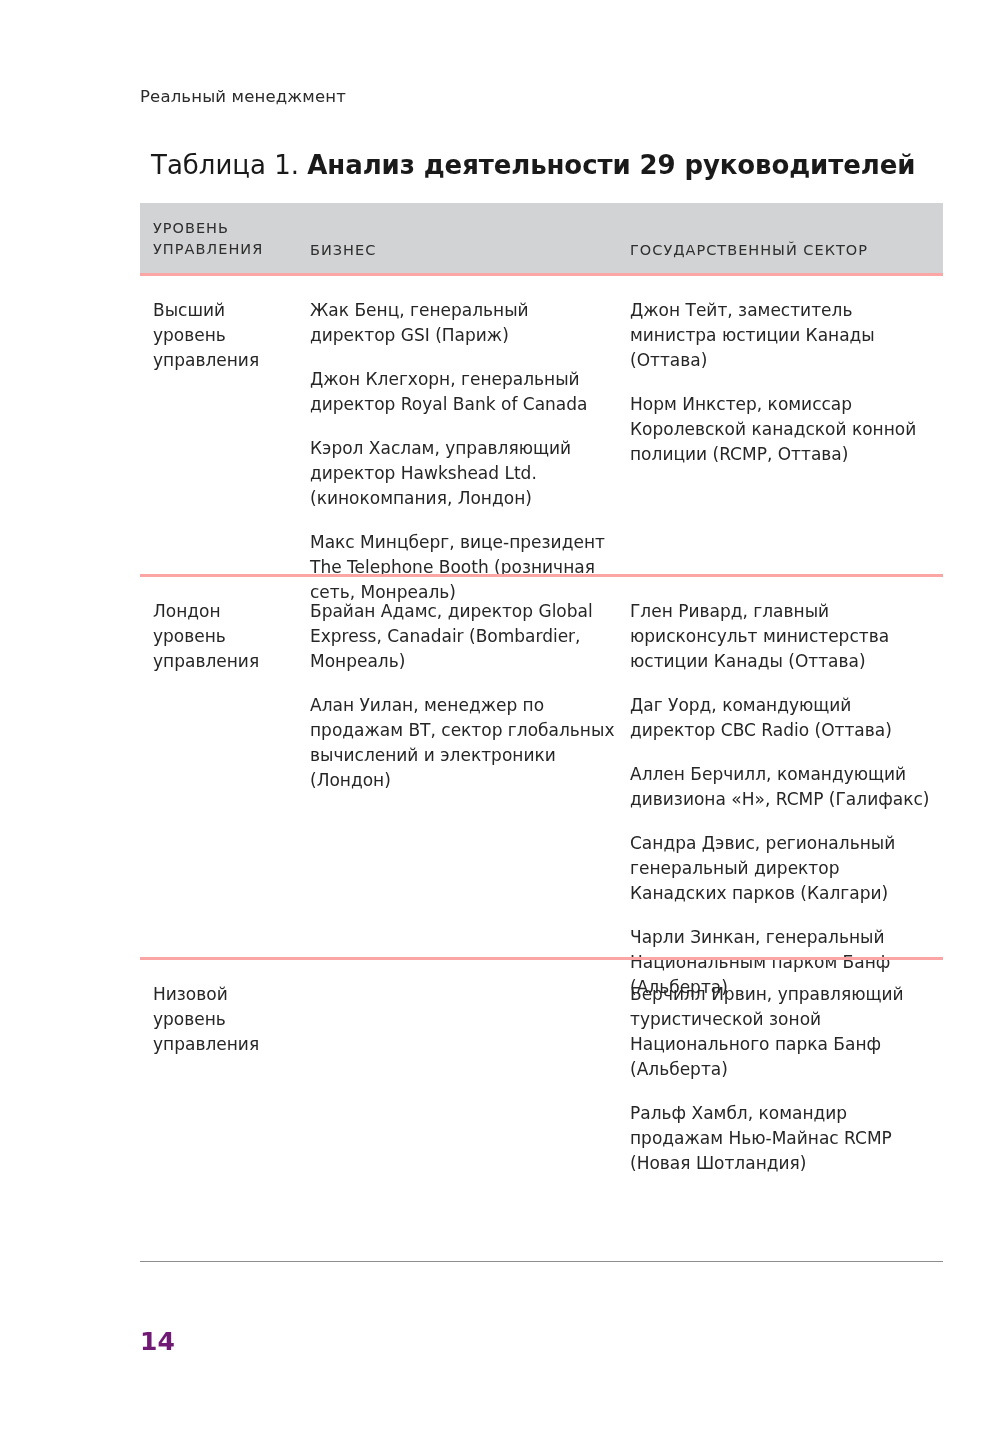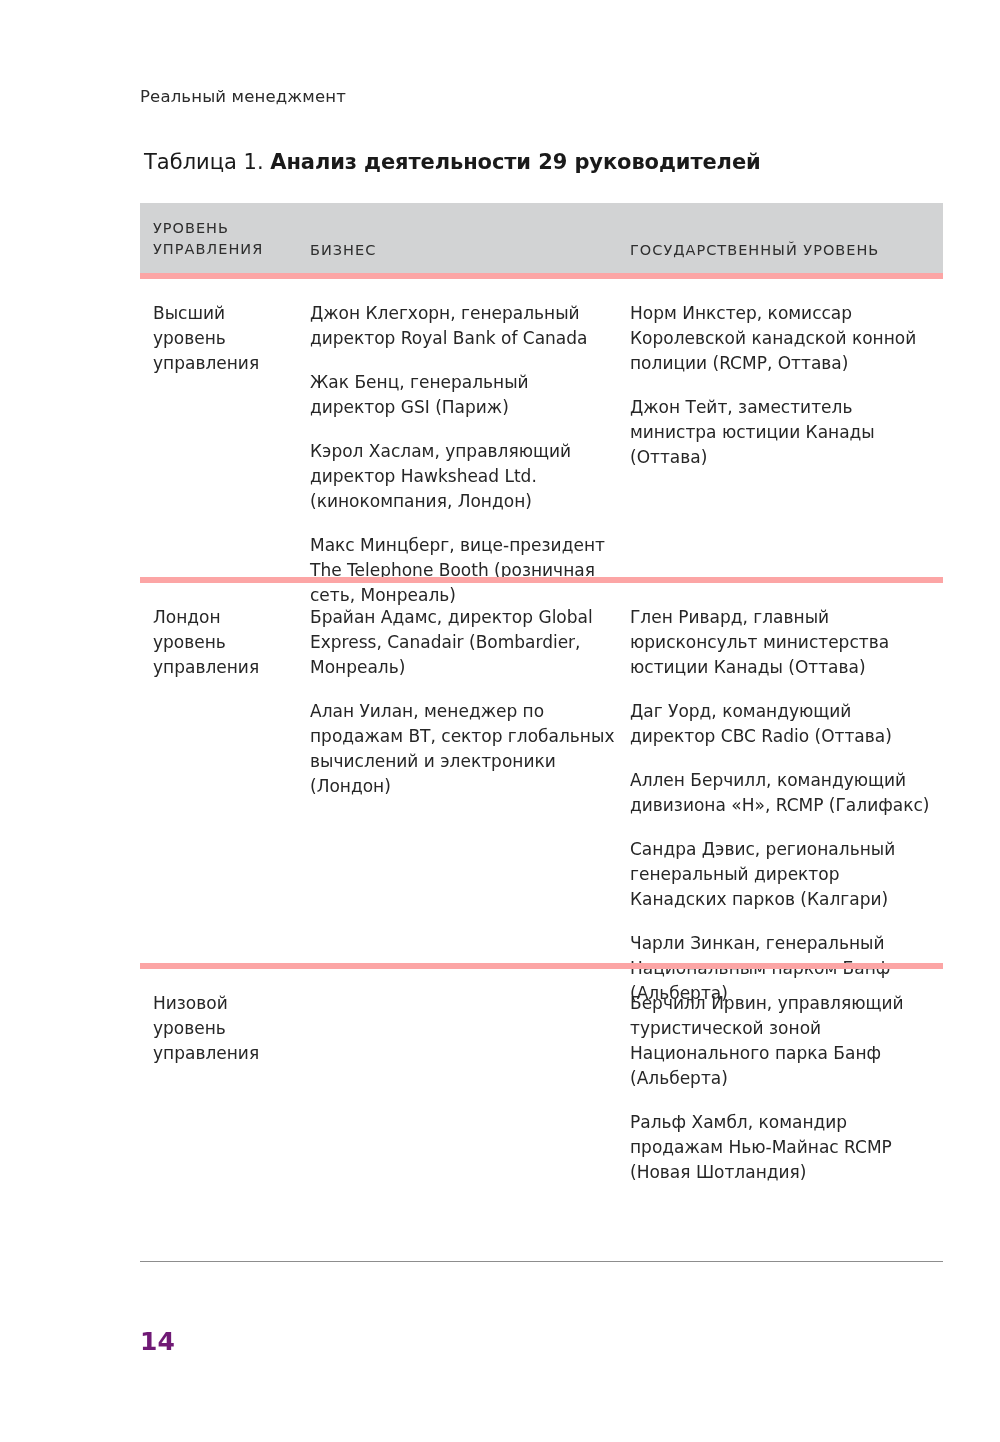--- a/index.html
+++ b/index.html
@@ -33,23 +33,23 @@
     top: 70px;
     font-size: 16.5px;
     letter-spacing: 0.15px;
     color: #2b2b2b;
     white-space: nowrap;
   }
 
   
   .table-caption {
     position: absolute;
-    left: 144px;
+    left: 151px;
     top: 133px;
-    font-size: 21px;
+    font-size: 26px;
     color: #1a1a1a;
     white-space: nowrap;
   }
   .table-caption .caption-label {
     font-weight: 400;
   }
   .table-caption .caption-title {
     font-weight: 700;
     letter-spacing: -0.1px;
   }
@@ -73,21 +73,21 @@
     letter-spacing: 1.0px;
     color: #2e2e2e;
     line-height: 1.42;
   }
   .th-level   { left: 13px;  top: 15px; }
   .th-bus     { left: 170px; top: 37px; }
   .th-gov     { left: 490px; top: 37px; }
 
   .row {
     position: relative;
-    border-top: 6px solid #fca5a5;
+    border-top: 3px solid #fca5a5;
   }
   .row:first-of-type { border-top: none; }
 
   .cell {
     position: absolute;
     font-size: 17px;
     line-height: 1.47;
     color: #262626;
   }
   .cell-level {
@@ -148,38 +148,38 @@
   </div>
 
   <div class="table">
 
     <div class="table-header">
       <div class="th th-level">
         <span>УРОВЕНЬ</span><br>
         <span>УПРАВЛЕНИЯ</span>
       </div>
       <div class="th th-bus">БИЗНЕС</div>
-      <div class="th th-gov">ГОСУДАРСТВЕННЫЙ УРОВЕНЬ</div>
+      <div class="th th-gov">ГОСУДАРСТВЕННЫЙ СЕКТОР</div>
     </div>
 
     <div class="row row-top">
       <div class="cell cell-level">
         <span class="level-line">Высший</span>
         <span class="level-line">уровень</span>
         <span class="level-line">управления</span>
       </div>
       <div class="cell cell-business">
+        <p class="entry">Жак Бенц, генеральный директор GSI (Париж)</p>
         <p class="entry">Джон Клегхорн, генеральный директор Royal Bank of Canada</p>
-        <p class="entry">Жак Бенц, генеральный директор GSI (Париж)</p>
         <p class="entry">Кэрол Хаслам, управляющий директор Hawkshead Ltd. (кинокомпания, Лондон)</p>
         <p class="entry">Макс Минцберг, вице-президент The Telephone Booth (розничная сеть, Монреаль)</p>
       </div>
       <div class="cell cell-gov">
+        <p class="entry">Джон Тейт, заместитель министра юстиции Канады (Оттава)</p>
         <p class="entry">Норм Инкстер, комиссар Королевской канадской конной полиции (RCMP, Оттава)</p>
-        <p class="entry">Джон Тейт, заместитель министра юстиции Канады (Оттава)</p>
       </div>
     </div>
 
     <div class="row row-middle">
       <div class="cell cell-level">
         <span class="level-line">Лондон</span>
         <span class="level-line">уровень</span>
         <span class="level-line">управления</span>
       </div>
       <div class="cell cell-business">

